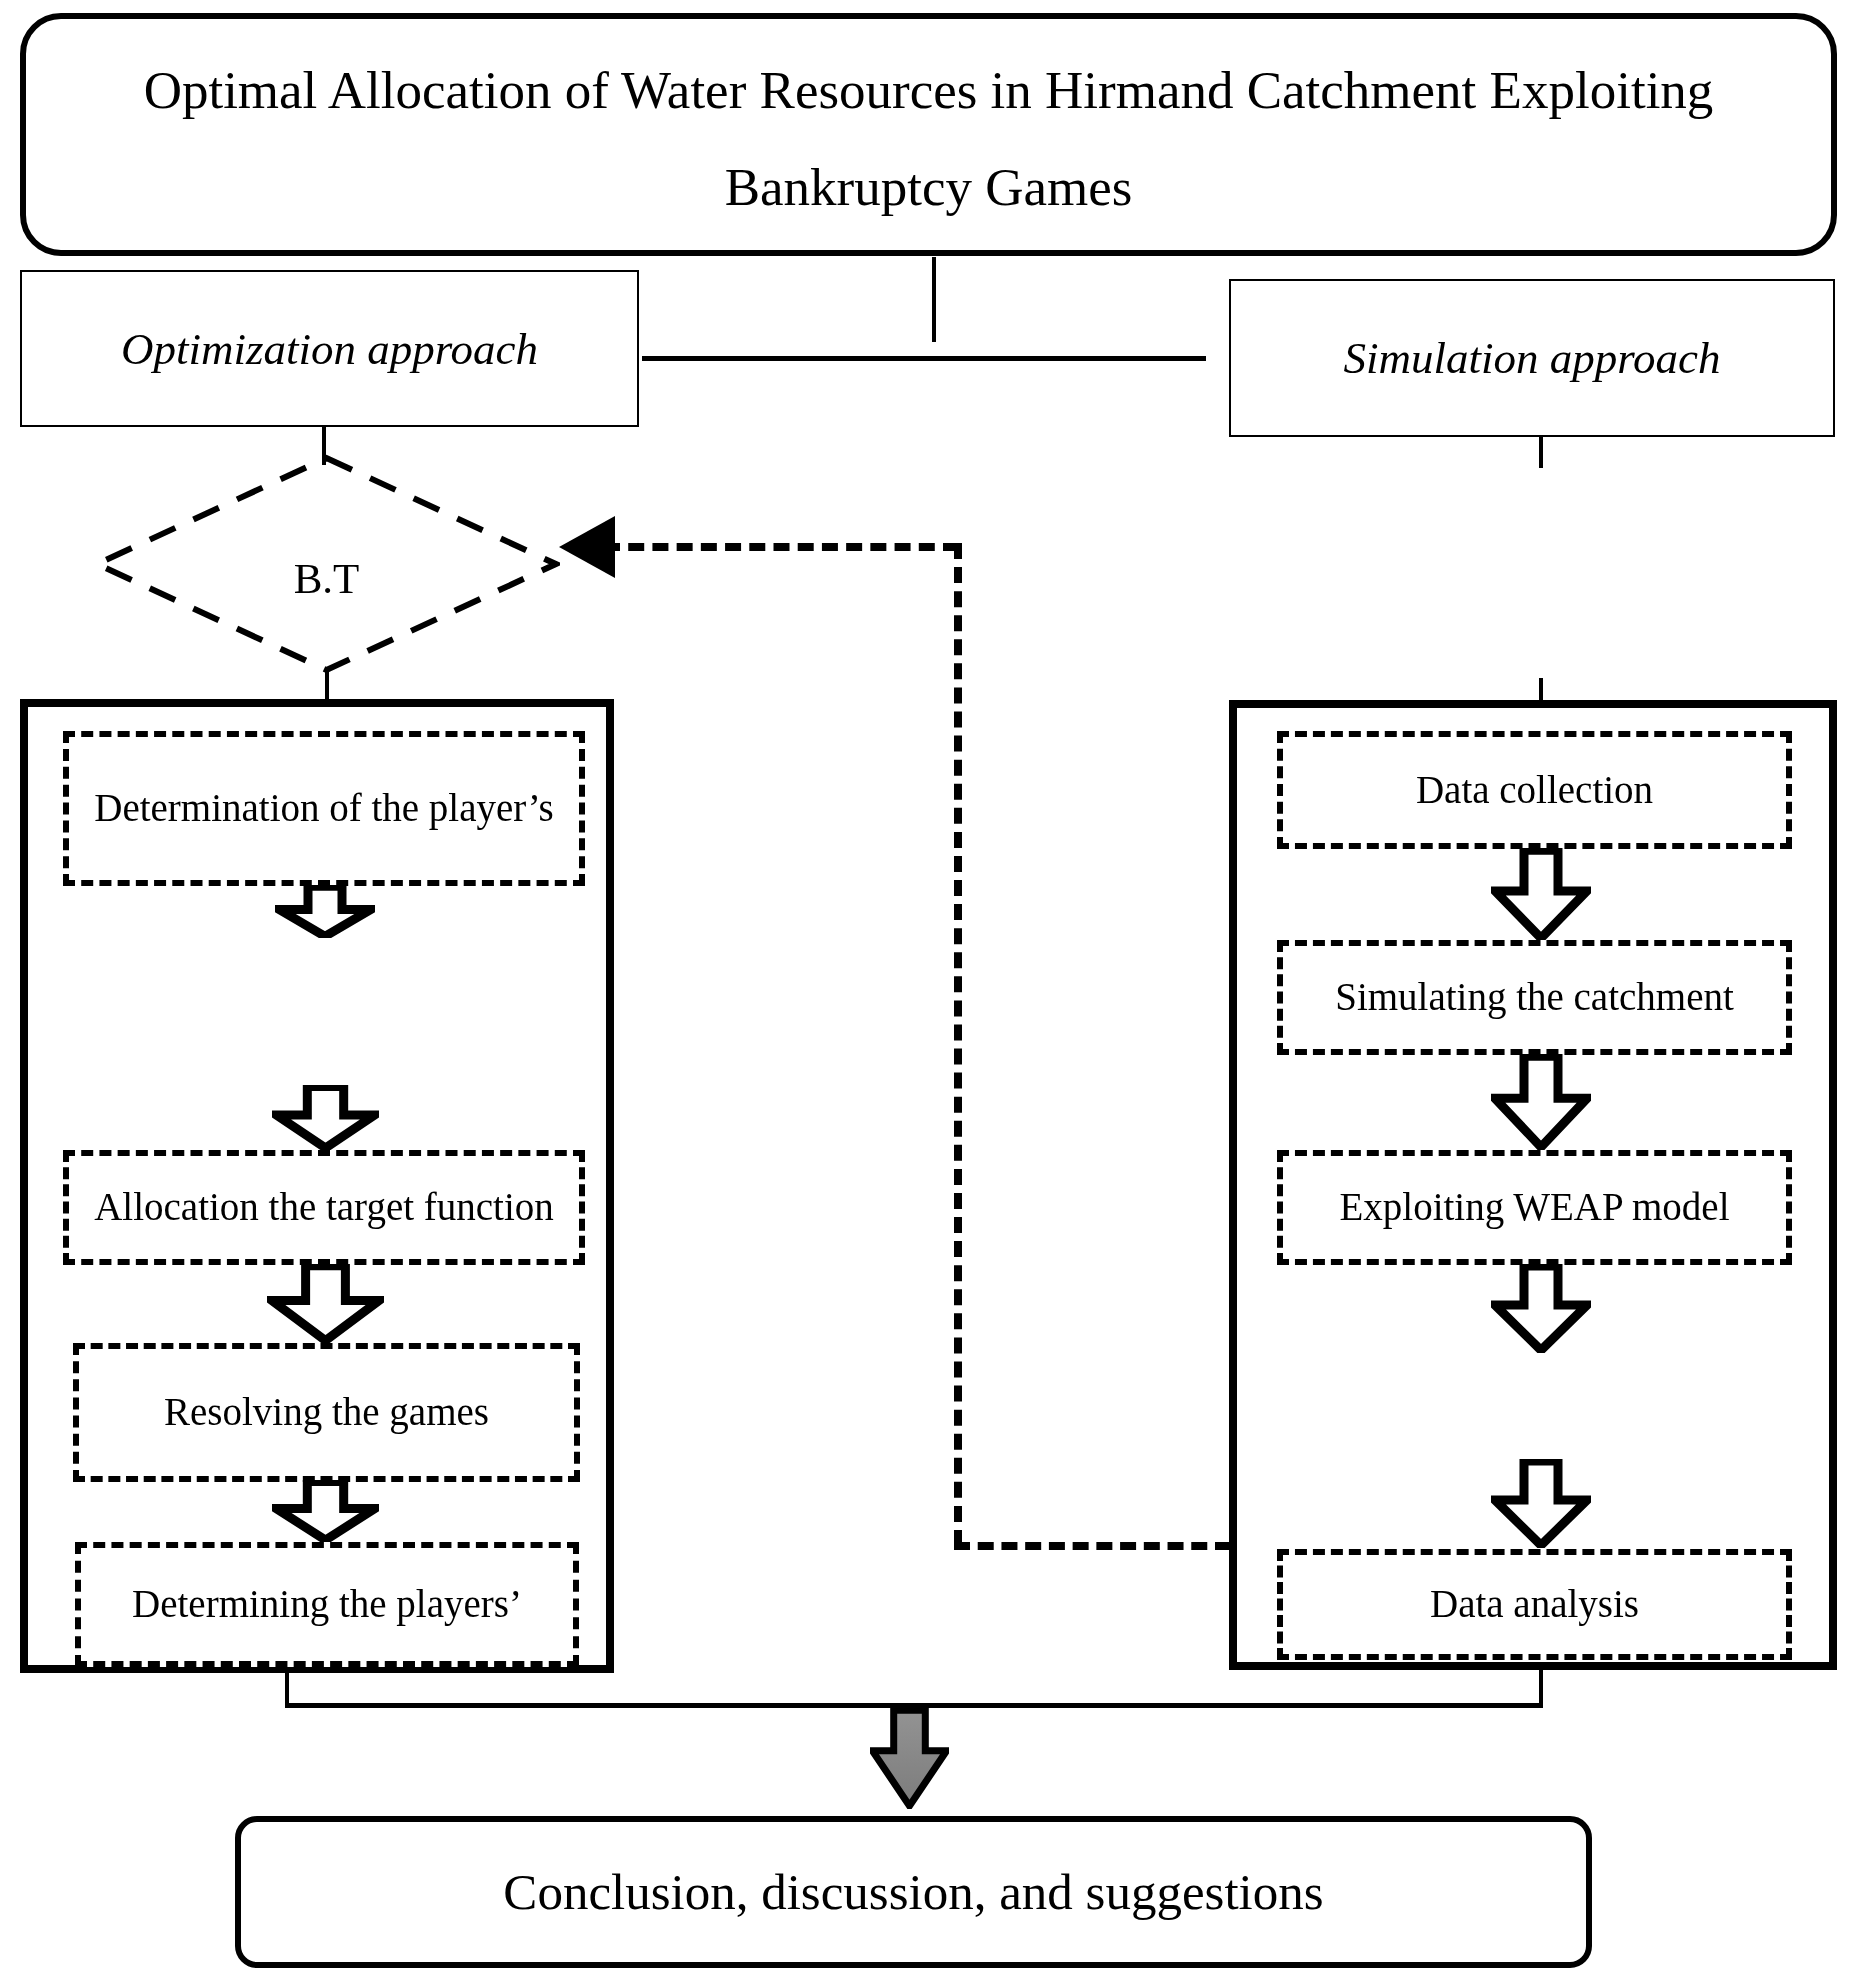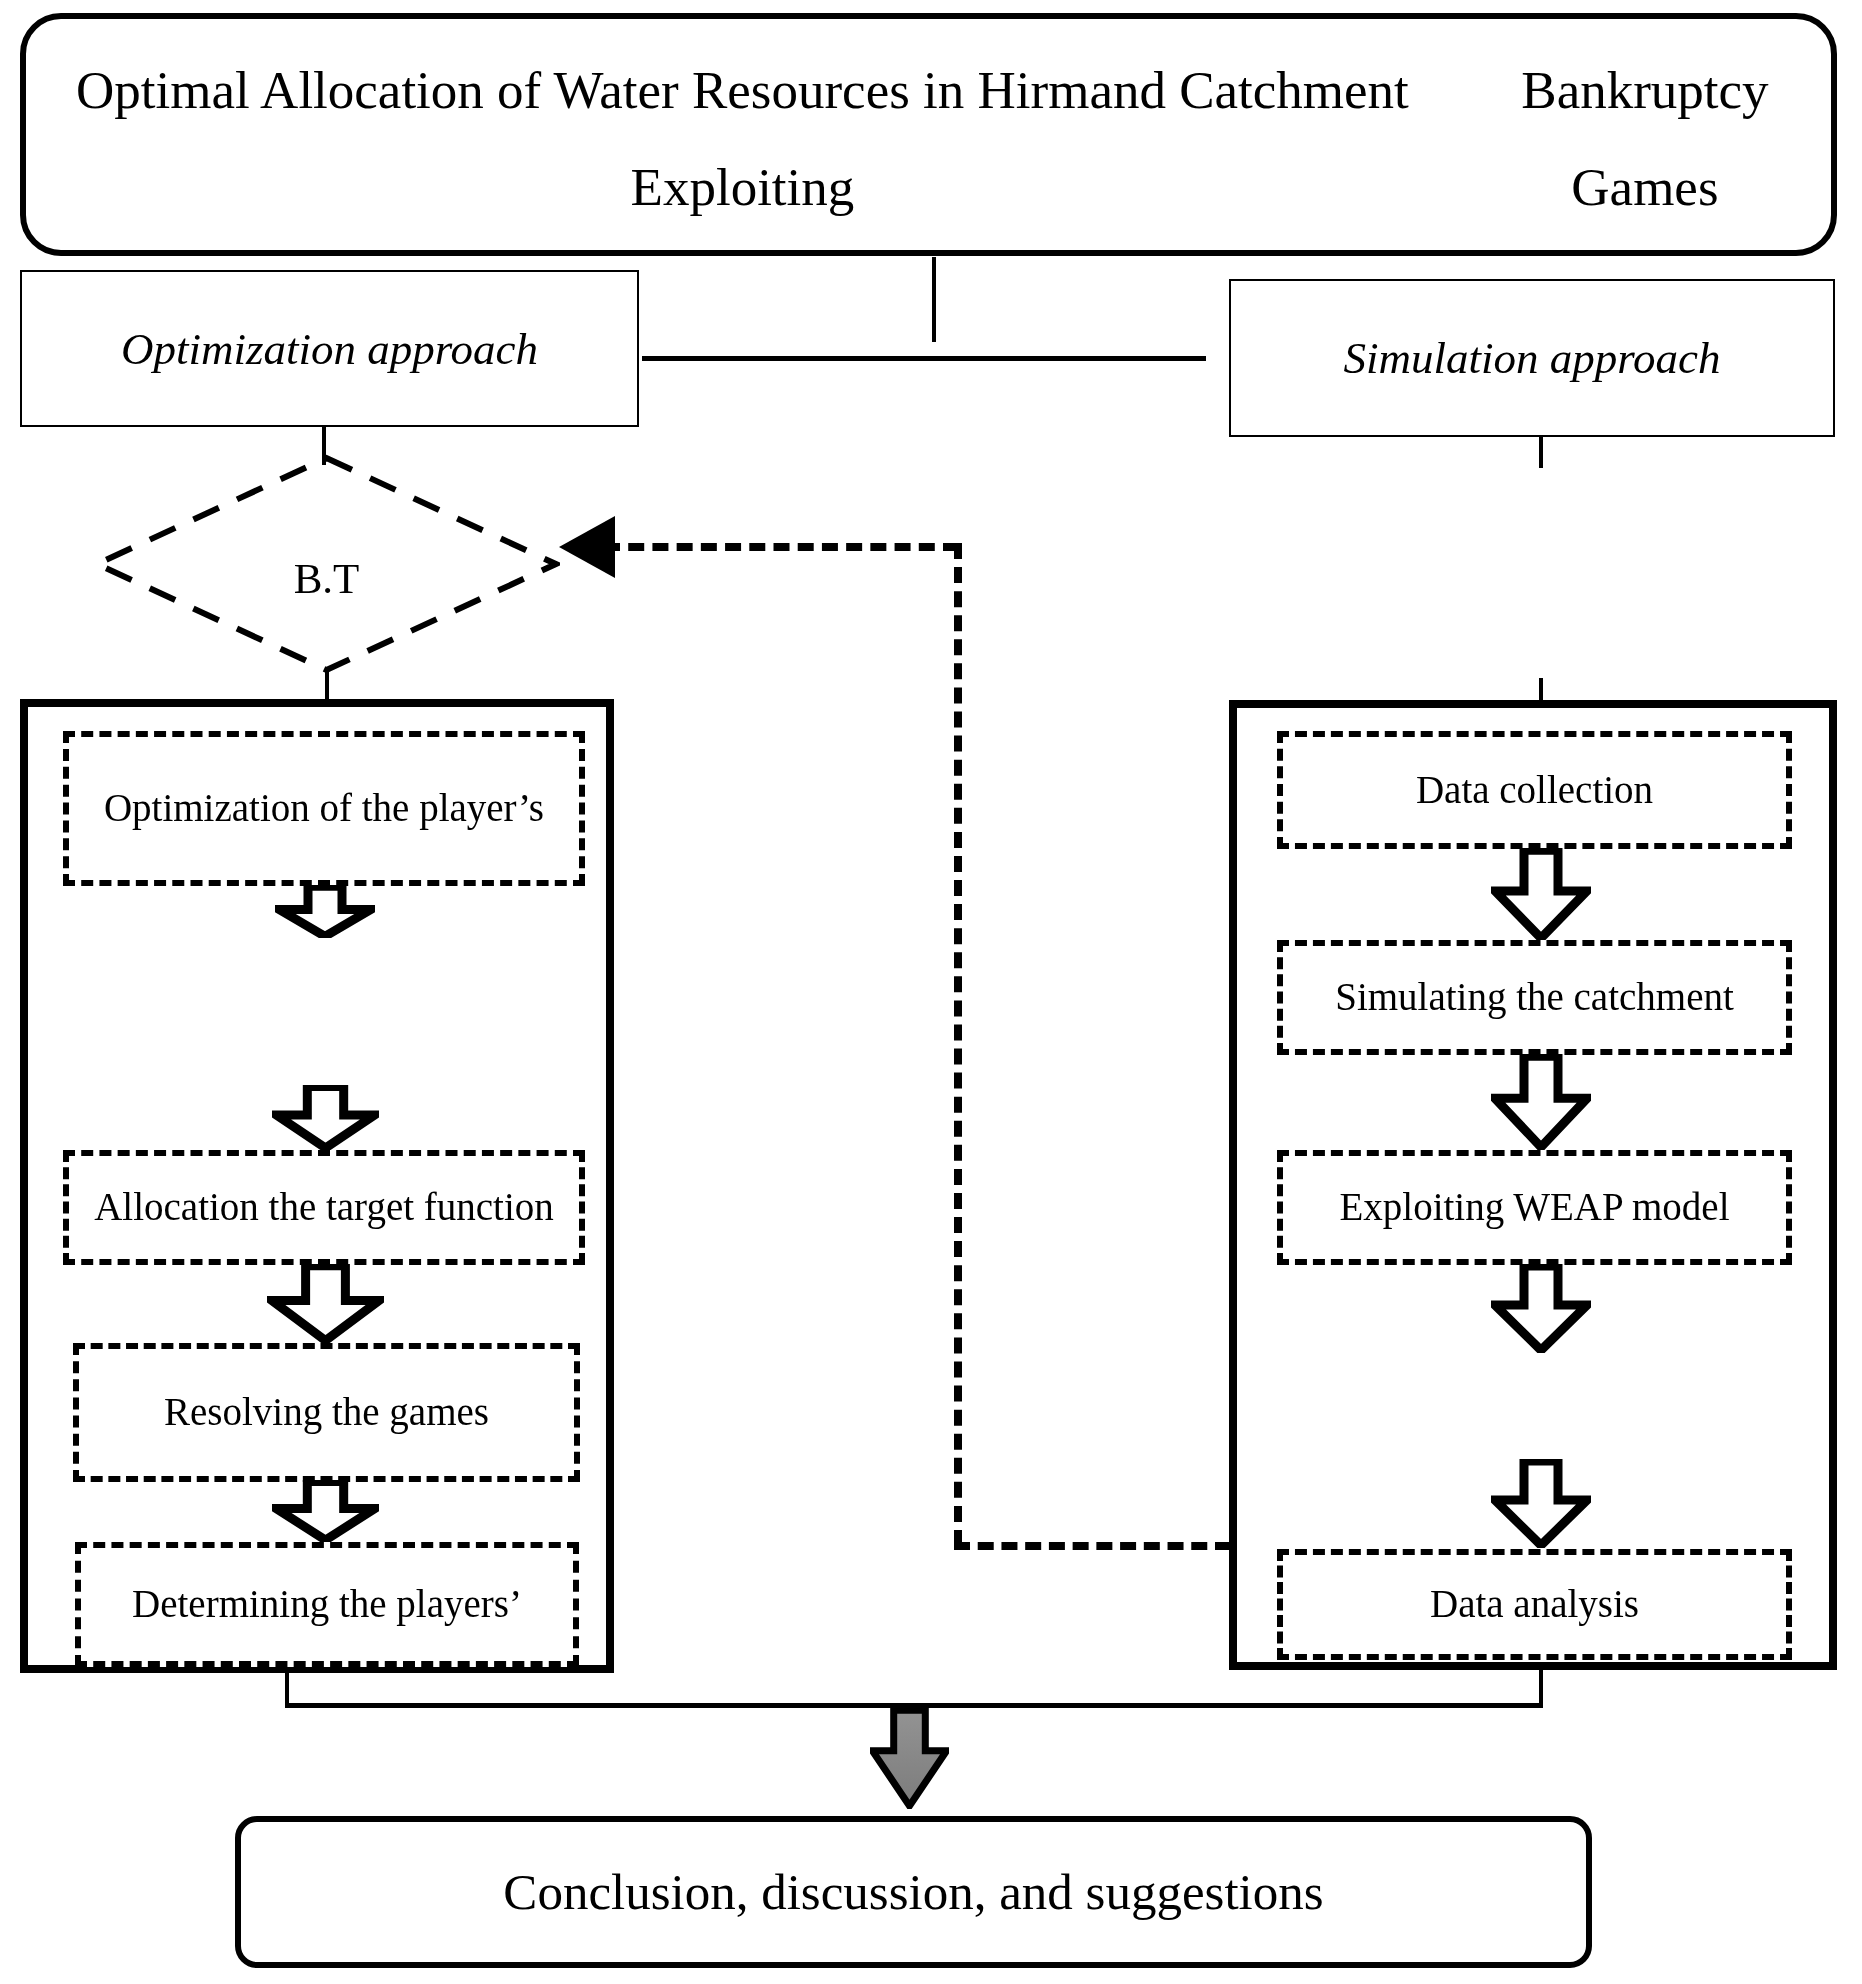--- a/index.html
+++ b/index.html
@@ -4,21 +4,21 @@
 <style>
   html,body{margin:0;padding:0;background:#ffffff;}
   .canvas{
     position:relative;width:1863px;height:1985px;background:#ffffff;
     font-family:"Liberation Serif","DejaVu Serif",serif;color:#000;
     overflow:hidden;
   }
   .abs{position:absolute;box-sizing:border-box;}
   .titlebox{
     border:6px solid #000;border-radius:41px;
-    display:flex;flex-direction:row;justify-content:center;align-items:center;
+    display:flex;flex-direction:column;justify-content:center;align-items:center;
     text-align:center;font-size:53px;line-height:97px;padding-top:9.3px;
   }
   .approachbox{
     border:2px solid #000000;
     display:flex;justify-content:center;align-items:center;
     font-style:italic;font-size:45px;text-align:center;
   }
   .container{border:8.7px solid #000;background:#fff;}
   .step{
     border:6.7px dashed #000;background:#fff;
@@ -77,21 +77,21 @@
   </div>
   <div class="abs vline" style="left:325px;top:672px;width:4px;height:29px;"></div>
 
   <div class="abs vline" style="left:1539px;top:436px;width:4px;height:32px;"></div>
 
   <div class="abs vline" style="left:1539px;top:678px;width:4px;height:29px;"></div>
 
   <div class="abs container" style="left:20px;top:699px;width:594px;height:974px;"></div>
 
   <div class="abs step" style="left:63px;top:731px;width:522px;height:155px;">
-    <span>Optimization of the player’s</span>
+    <span>Determination of the player’s</span>
   </div>
   <div class="abs" style="left:275px;top:885px;width:100px;height:53px;">
     <svg width="100" height="53" viewBox="0 0 100 130" preserveAspectRatio="none">
       <polygon points="33,3 67,3 67,60 96,60 50,126 4,60 33,60" fill="#ffffff" stroke="#000" stroke-width="9" vector-effect="non-scaling-stroke"></polygon>
     </svg>
   </div>
   <div class="abs" style="left:272px;top:1085px;width:107px;height:65px;">
     <svg width="107" height="65" viewBox="0 0 100 130" preserveAspectRatio="none">
       <polygon points="33,3 67,3 67,60 96,60 50,126 4,60 33,60" fill="#ffffff" stroke="#000" stroke-width="9" vector-effect="non-scaling-stroke"></polygon>
     </svg>

